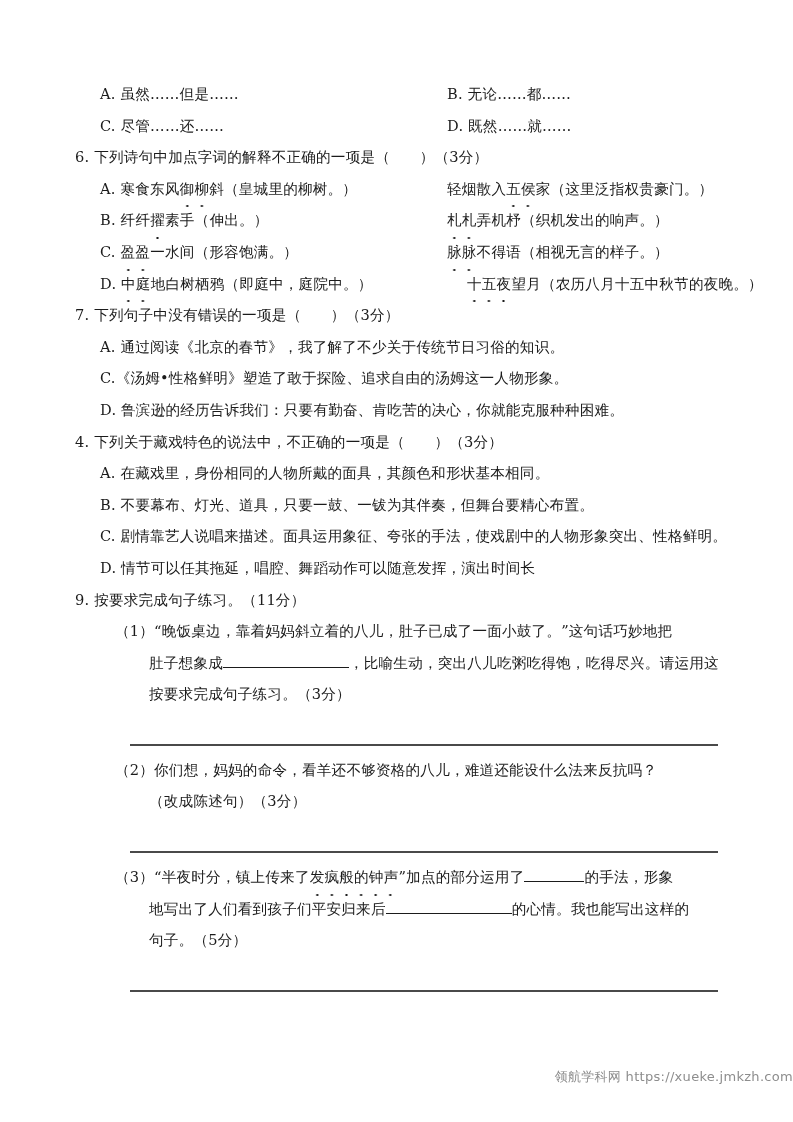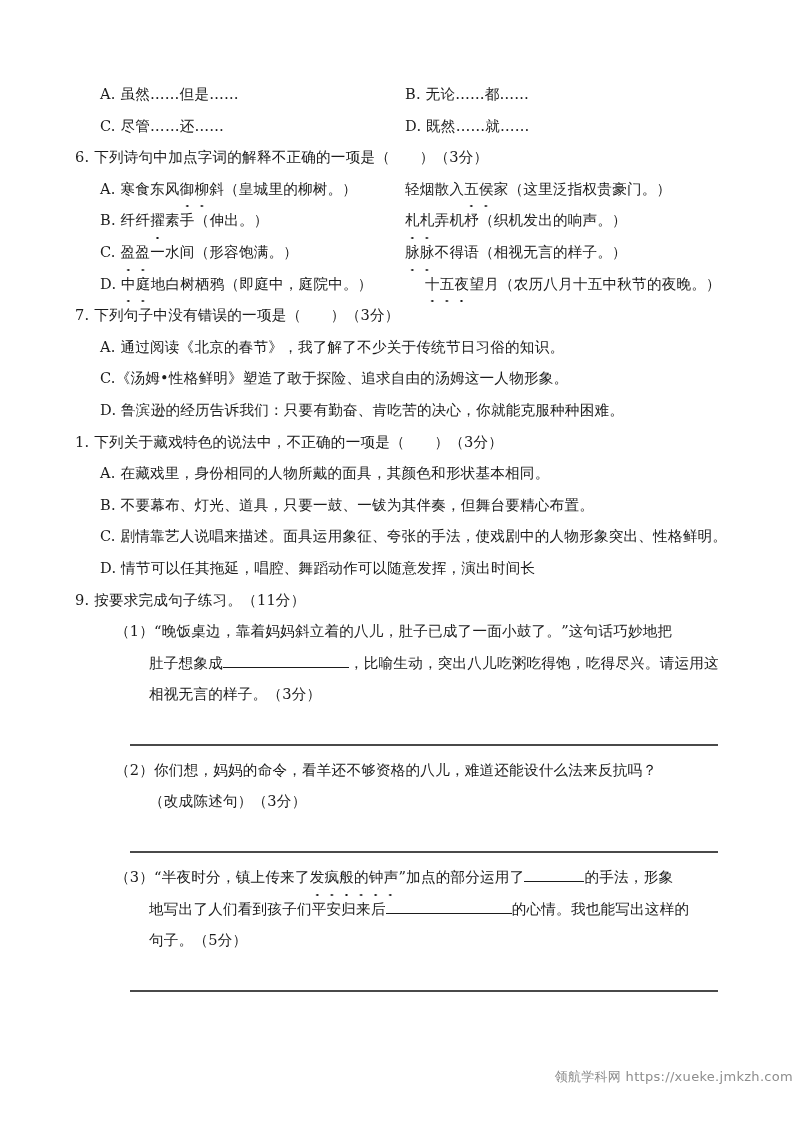--- a/index.html
+++ b/index.html
@@ -36,20 +36,21 @@
     padding-left: 15px;
   }
   
   .opt {
     padding-left: 40px;
   }
   
   .opt-2col {
     padding-left: 40px;
     display: flex;
+    gap: 42px;
   }
   .opt-2col .col-a {
     width: 305px;
     flex: 0 0 305px;
   }
   .opt-2col .col-b {
     flex: 1 1 auto;
   }
   
   .opt-2col.wide .col-a {
@@ -150,32 +151,32 @@
   <div class="line opt-2col wide">
     <span class="col-a"><span>D. </span><span></span><span class="dotted">中庭</span><span>地白树栖鸦（即庭中，庭院中。）</span></span>
     <span class="col-b"><span></span><span class="dotted">十五夜</span><span>望月（农历八月十五中秋节的夜晚。）</span></span>
   </div>
 
   <div class="line q-stem">7. 下列句子中没有错误的一项是（　　）（3分）</div>
   <div class="line opt">A. 通过阅读《北京的春节》，我了解了不少关于传统节日习俗的知识。</div>
   <div class="line opt">C.《汤姆•性格鲜明》塑造了敢于探险、追求自由的汤姆这一人物形象。</div>
   <div class="line opt">D. 鲁滨逊的经历告诉我们：只要有勤奋、肯吃苦的决心，你就能克服种种困难。</div>
 
-  <div class="line q-stem">1. 下列关于藏戏特色的说法中，不正确的一项是（　　）（3分）</div>
+  <div class="line q-stem">4. 下列关于藏戏特色的说法中，不正确的一项是（　　）（3分）</div>
   <div class="line opt">A. 在藏戏里，身份相同的人物所戴的面具，其颜色和形状基本相同。</div>
   <div class="line opt">B. 不要幕布、灯光、道具，只要一鼓、一钹为其伴奏，但舞台要精心布置。</div>
   <div class="line opt">C. 剧情靠艺人说唱来描述。面具运用象征、夸张的手法，使戏剧中的人物形象突出、性格鲜明。</div>
   <div class="line opt">D. 情节可以任其拖延，唱腔、舞蹈动作可以随意发挥，演出时间长</div>
 
   <div class="line q-stem">9. 按要求完成句子练习。（11分）</div>
 
   <div class="subitem">
     <span class="sub-first">（1）“晚饭桌边，靠着妈妈斜立着的八儿，肚子已成了一面小鼓了。”这句话巧妙地把</span>
     <span class="sub-cont"><span>肚子想象成</span><span class="blank blank-lg"></span><span>，比喻生动，突出八儿吃粥吃得饱，吃得尽兴。请运用这</span></span>
-    <span class="sub-cont">相视无言的样子。（3分）</span>
+    <span class="sub-cont">按要求完成句子练习。（3分）</span>
   </div>
   <div style="height:34px"></div>
   <div class="answer-rule"></div>
 
   <div class="subitem" style="margin-top:8px">
     <span class="sub-first">（2）你们想，妈妈的命令，看羊还不够资格的八儿，难道还能设什么法来反抗吗？</span>
     <span class="sub-cont">（改成陈述句）（3分）</span>
   </div>
   <div style="height:34px"></div>
   <div class="answer-rule"></div>

